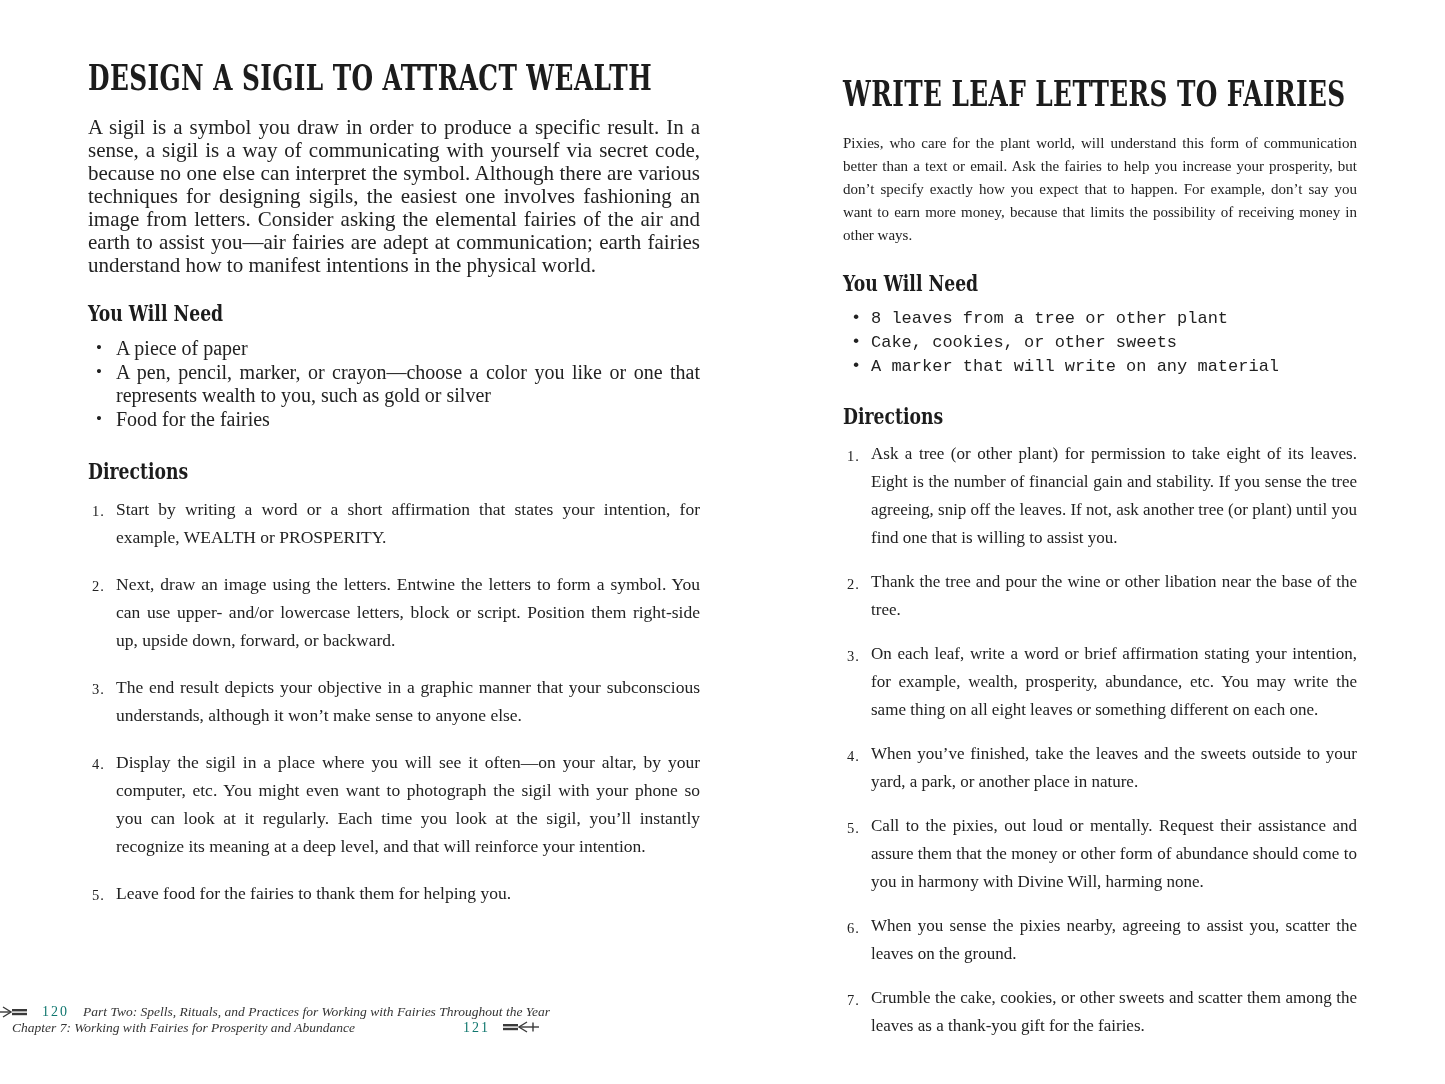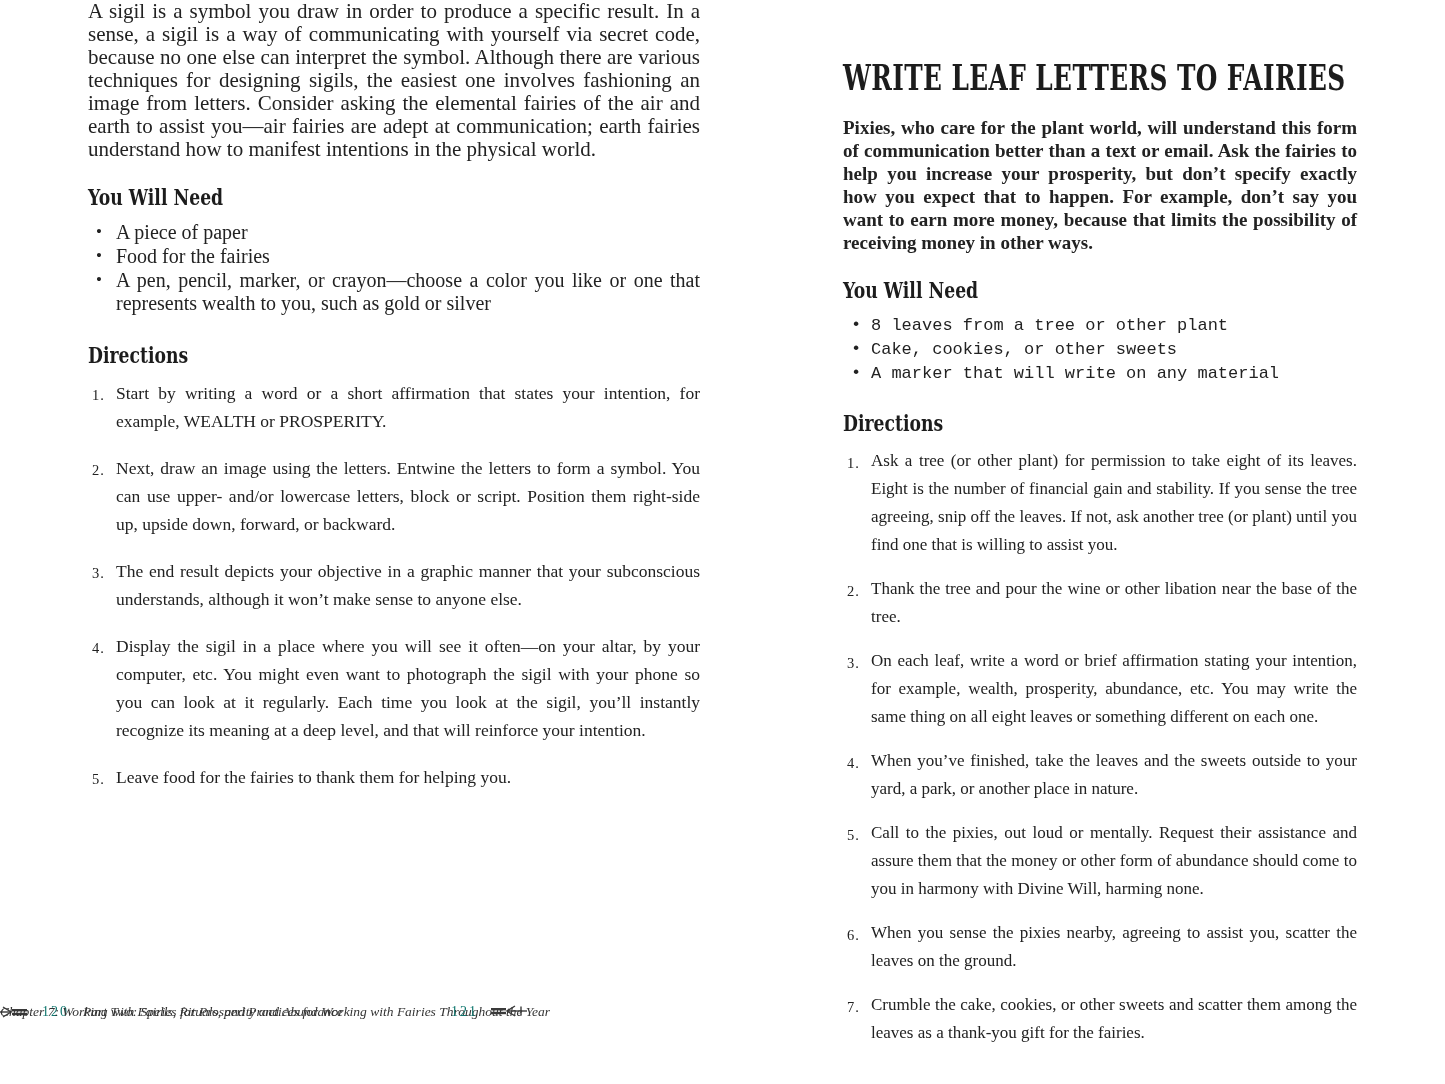--- a/index.html
+++ b/index.html
@@ -8,21 +8,21 @@
     background: #ffffff;
     font-family: "Liberation Serif", serif;
     color: #222222;
     position: relative;
     overflow: hidden;
   }
   .spread { position: absolute; inset: 0; background: #ffffff; }
 
   .page { position: absolute; top: 0; bottom: 0; }
   .page-left  { left: 88px;  width: 612px; }
-  .page-right { left: 843px; width: 514px; }
+  .page-right { left: 843px; width: 514px; margin-top: 16px; }
 
   .page-title {
     display: inline-block;
     font-family: "DejaVu Serif", serif;
     font-weight: 700;
     font-size: 31px;
     line-height: 1.05;
     color: #1c1c1c;
     letter-spacing: 0.5px;
     transform: scale(0.80, 1.12);
@@ -31,21 +31,21 @@
     margin: 0;
   }
   .title-row { margin: 64px 0 16px 0; height: 36px; }
 
   .intro {
     margin: 0;
     font-size: 21px;
     line-height: 23px;
     text-align: justify;
   }
-  .page-right .intro { font-size: 19px; font-weight: bold; }
+  .page-right .intro { font-size: 15px; }
 
   .section-heading {
     display: inline-block;
     font-family: "DejaVu Serif", serif;
     font-weight: 700;
     font-size: 21px;
     color: #1c1c1c;
     transform: scale(0.82, 1.05);
     transform-origin: left bottom;
     white-space: nowrap;
@@ -90,21 +90,21 @@
     content: counter(step) ".";
     position: absolute;
     left: -24px; top: 2px;
     font-size: 14.5px;
     letter-spacing: 1px;
   }
 
   .footer {
     position: absolute;
     top: 1002px;
-    left: 0; right: 0;
+    left: 12px; right: 0;
     display: flex;
     align-items: center;
     font-size: 13.5px;
   }
   .footer .page-num {
     font-size: 14px;
     letter-spacing: 2px;
     color: #0f766e;
   }
   .footer .footer-text {
@@ -117,29 +117,32 @@
   .footer-right .num-group { display: flex; align-items: flex-start; gap: 12px; }
   .ornament { display: inline-block; }
   .ornament svg { display: block; }
 </style>
 </head>
 <body>
 
 <div class="spread">
 
   <div class="page page-left">
+    <div class="title-row">
+      <h1 class="page-title">DESIGN A SIGIL TO ATTRACT WEALTH</h1>
+    </div>
     <p class="intro">A sigil is a symbol you draw in order to produce a specific result. In a sense, a sigil is a way of communicating with yourself via secret code, because no one else can interpret the symbol. Although there are various techniques for designing sigils, the easiest one involves fashioning an image from letters. Consider asking the elemental fairies of the air and earth to assist you—air fairies are adept at communication; earth fairies understand how to manifest intentions in the physical world.</p>
 
     <div class="heading-row">
       <h2 class="section-heading">You Will Need</h2>
     </div>
     <ul class="need-list">
         <li>A piece of paper</li>
+        <li>A pen, pencil, marker, or crayon—choose a color you like or one that represents wealth to you, such as gold or silver</li>
         <li>Food for the fairies</li>
-        <li>A pen, pencil, marker, or crayon—choose a color you like or one that represents wealth to you, such as gold or silver</li>
       </ul>
 
     <div class="heading-row" style="margin-top:28px;">
       <h2 class="section-heading">Directions</h2>
     </div>
     <ol class="directions-list">
         <li>Start by writing a word or a short affirmation that states your intention, for example, WEALTH or PROSPERITY.</li>
         <li>Next, draw an image using the letters. Entwine the letters to form a symbol. You can use upper- and/or lowercase letters, block or script. Position them right-side up, upside down, forward, or backward.</li>
         <li>The end result depicts your objective in a graphic manner that your subconscious understands, although it won’t make sense to anyone else.</li>
         <li>Display the sigil in a place where you will see it often—on your altar, by your computer, etc. You might even want to photograph the sigil with your phone so you can look at it regularly. Each time you look at the sigil, you’ll instantly recognize its meaning at a deep level, and that will reinforce your intention.</li>

